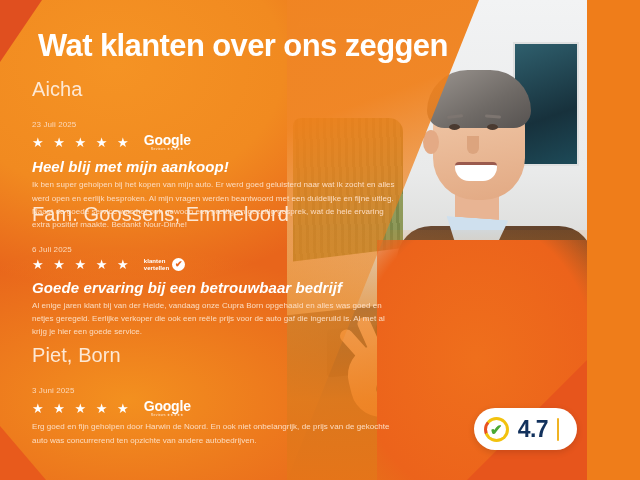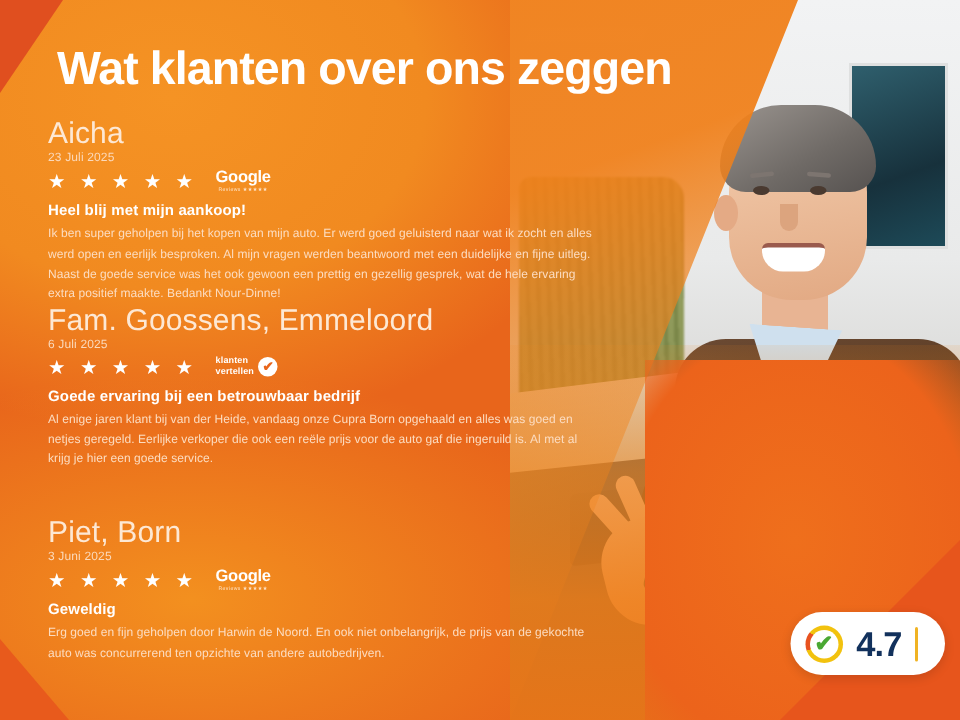--- a/index.html
+++ b/index.html
@@ -2,21 +2,21 @@
 <html><head>
 <meta charset="utf-8">
 <style>
   html,body{margin:0;padding:0;}
   body{
     width:640px;height:480px;overflow:hidden;
     font-family:"Liberation Sans", sans-serif;
     background:#ef7d1a;
     position:relative;
   }
-  #stage{position:absolute;inset:0;width:640px;height:480px;overflow:hidden;}
+  #stage{position:absolute;inset:0;width:587px;height:480px;overflow:hidden;}
 
   
   .bg-base{position:absolute;inset:0;background:#e8651b;}
   .bg-glow{
     position:absolute;left:-120px;top:-150px;width:520px;height:430px;
     background:radial-gradient(ellipse at 45% 50%, #f59324 0%, #f18a20 42%, rgba(238,118,26,0) 74%);
   }
   .bg-glow2{
     position:absolute;left:-60px;top:250px;width:470px;height:300px;
     background:radial-gradient(ellipse at 40% 50%, #f3901f 0%, rgba(240,130,25,0) 72%);
@@ -161,34 +161,34 @@
 
   
   .content{position:absolute;left:0;top:0;width:420px;height:480px;}
   .title{
     position:absolute;left:38px;top:28px;
     font-size:31px;font-weight:bold;color:#ffffff;letter-spacing:-.6px;white-space:nowrap;
   }
   .review{position:absolute;left:32px;width:368px;}
   .r1{top:78px;} .r2{top:203px;} .r3{top:344px;}
   .r-name{font-size:20px;color:#fde8d4;letter-spacing:.1px;line-height:1.1;}
-  .r-date{font-size:8px;color:#fbd9bb;margin-top:0;letter-spacing:.1px;}
+  .r-date{font-size:8px;color:#fbd9bb;margin-top:20px;letter-spacing:.1px;}
   .r-meta{display:flex;align-items:center;gap:12px;margin-top:4px;}
   .stars{font-size:13px;color:#ffffff;letter-spacing:3px;line-height:1;}
   .badge-google{display:flex;flex-direction:column;align-items:center;line-height:1;}
-  .badge-google .g-word{font-size:11px;color:#ffffff;font-weight:600;letter-spacing:-.2px;}
+  .badge-google .g-word{font-size:14px;color:#ffffff;font-weight:600;letter-spacing:-.2px;}
   .badge-google .g-sub{font-size:3.4px;color:#ffe6cd;letter-spacing:.3px;margin-top:1px;}
   .badge-kv{display:flex;align-items:center;gap:3px;}
   .badge-kv .kv-text{font-size:6px;font-weight:bold;color:#ffffff;line-height:1.15;letter-spacing:.1px;}
   .kv-circle{
     width:13px;height:13px;border-radius:50%;background:#ffffff;
     display:flex;align-items:center;justify-content:center;
   }
   .kv-circle span{color:#e8651b;font-size:9px;font-weight:bold;line-height:1;}
-  .r-title{font-size:10px;font-weight:bold;color:#ffffff;margin-top:7px;letter-spacing:.1px;}
+  .r-title{font-size:15px;font-weight:bold;color:#ffffff;margin-top:7px;letter-spacing:.1px;font-style:italic;}
   .r-body{font-size:8px;color:#fcdcc0;line-height:1.65;margin-top:3px;letter-spacing:.05px;}
 
   
   .rating-badge{
     position:absolute;right:10px;bottom:30px;height:42px;
     background:#ffffff;border-radius:21px;
     display:flex;align-items:center;gap:9px;padding:0 18px 0 10px;
     box-shadow:0 2px 7px rgba(0,0,0,.14);
   }
   .rb-mark{width:25px;height:25px;position:relative;}
@@ -300,21 +300,20 @@
     <div class="review r3">
       <div class="r-name">Piet, Born</div>
       <div class="r-date">3 Juni 2025</div>
       <div class="r-meta">
         <div class="stars">★ ★ ★ ★ ★</div>
         <div class="badge-google">
           <div class="g-word">Google</div>
           <div class="g-sub">Reviews ★★★★★</div>
         </div>
       </div>
-      <div class="r-title">Geweldig</div>
       <div class="r-body">Erg goed en fijn geholpen door Harwin de Noord. En ook niet onbelangrijk, de prijs van de gekochte auto was concurrerend ten opzichte van andere autobedrijven.</div>
     </div>
   </div>
 
   <div class="rating-badge">
     <div class="rb-mark">
       <div class="rb-ring"></div>
       <div class="rb-inner">
         <span>✔</span>
       </div>

